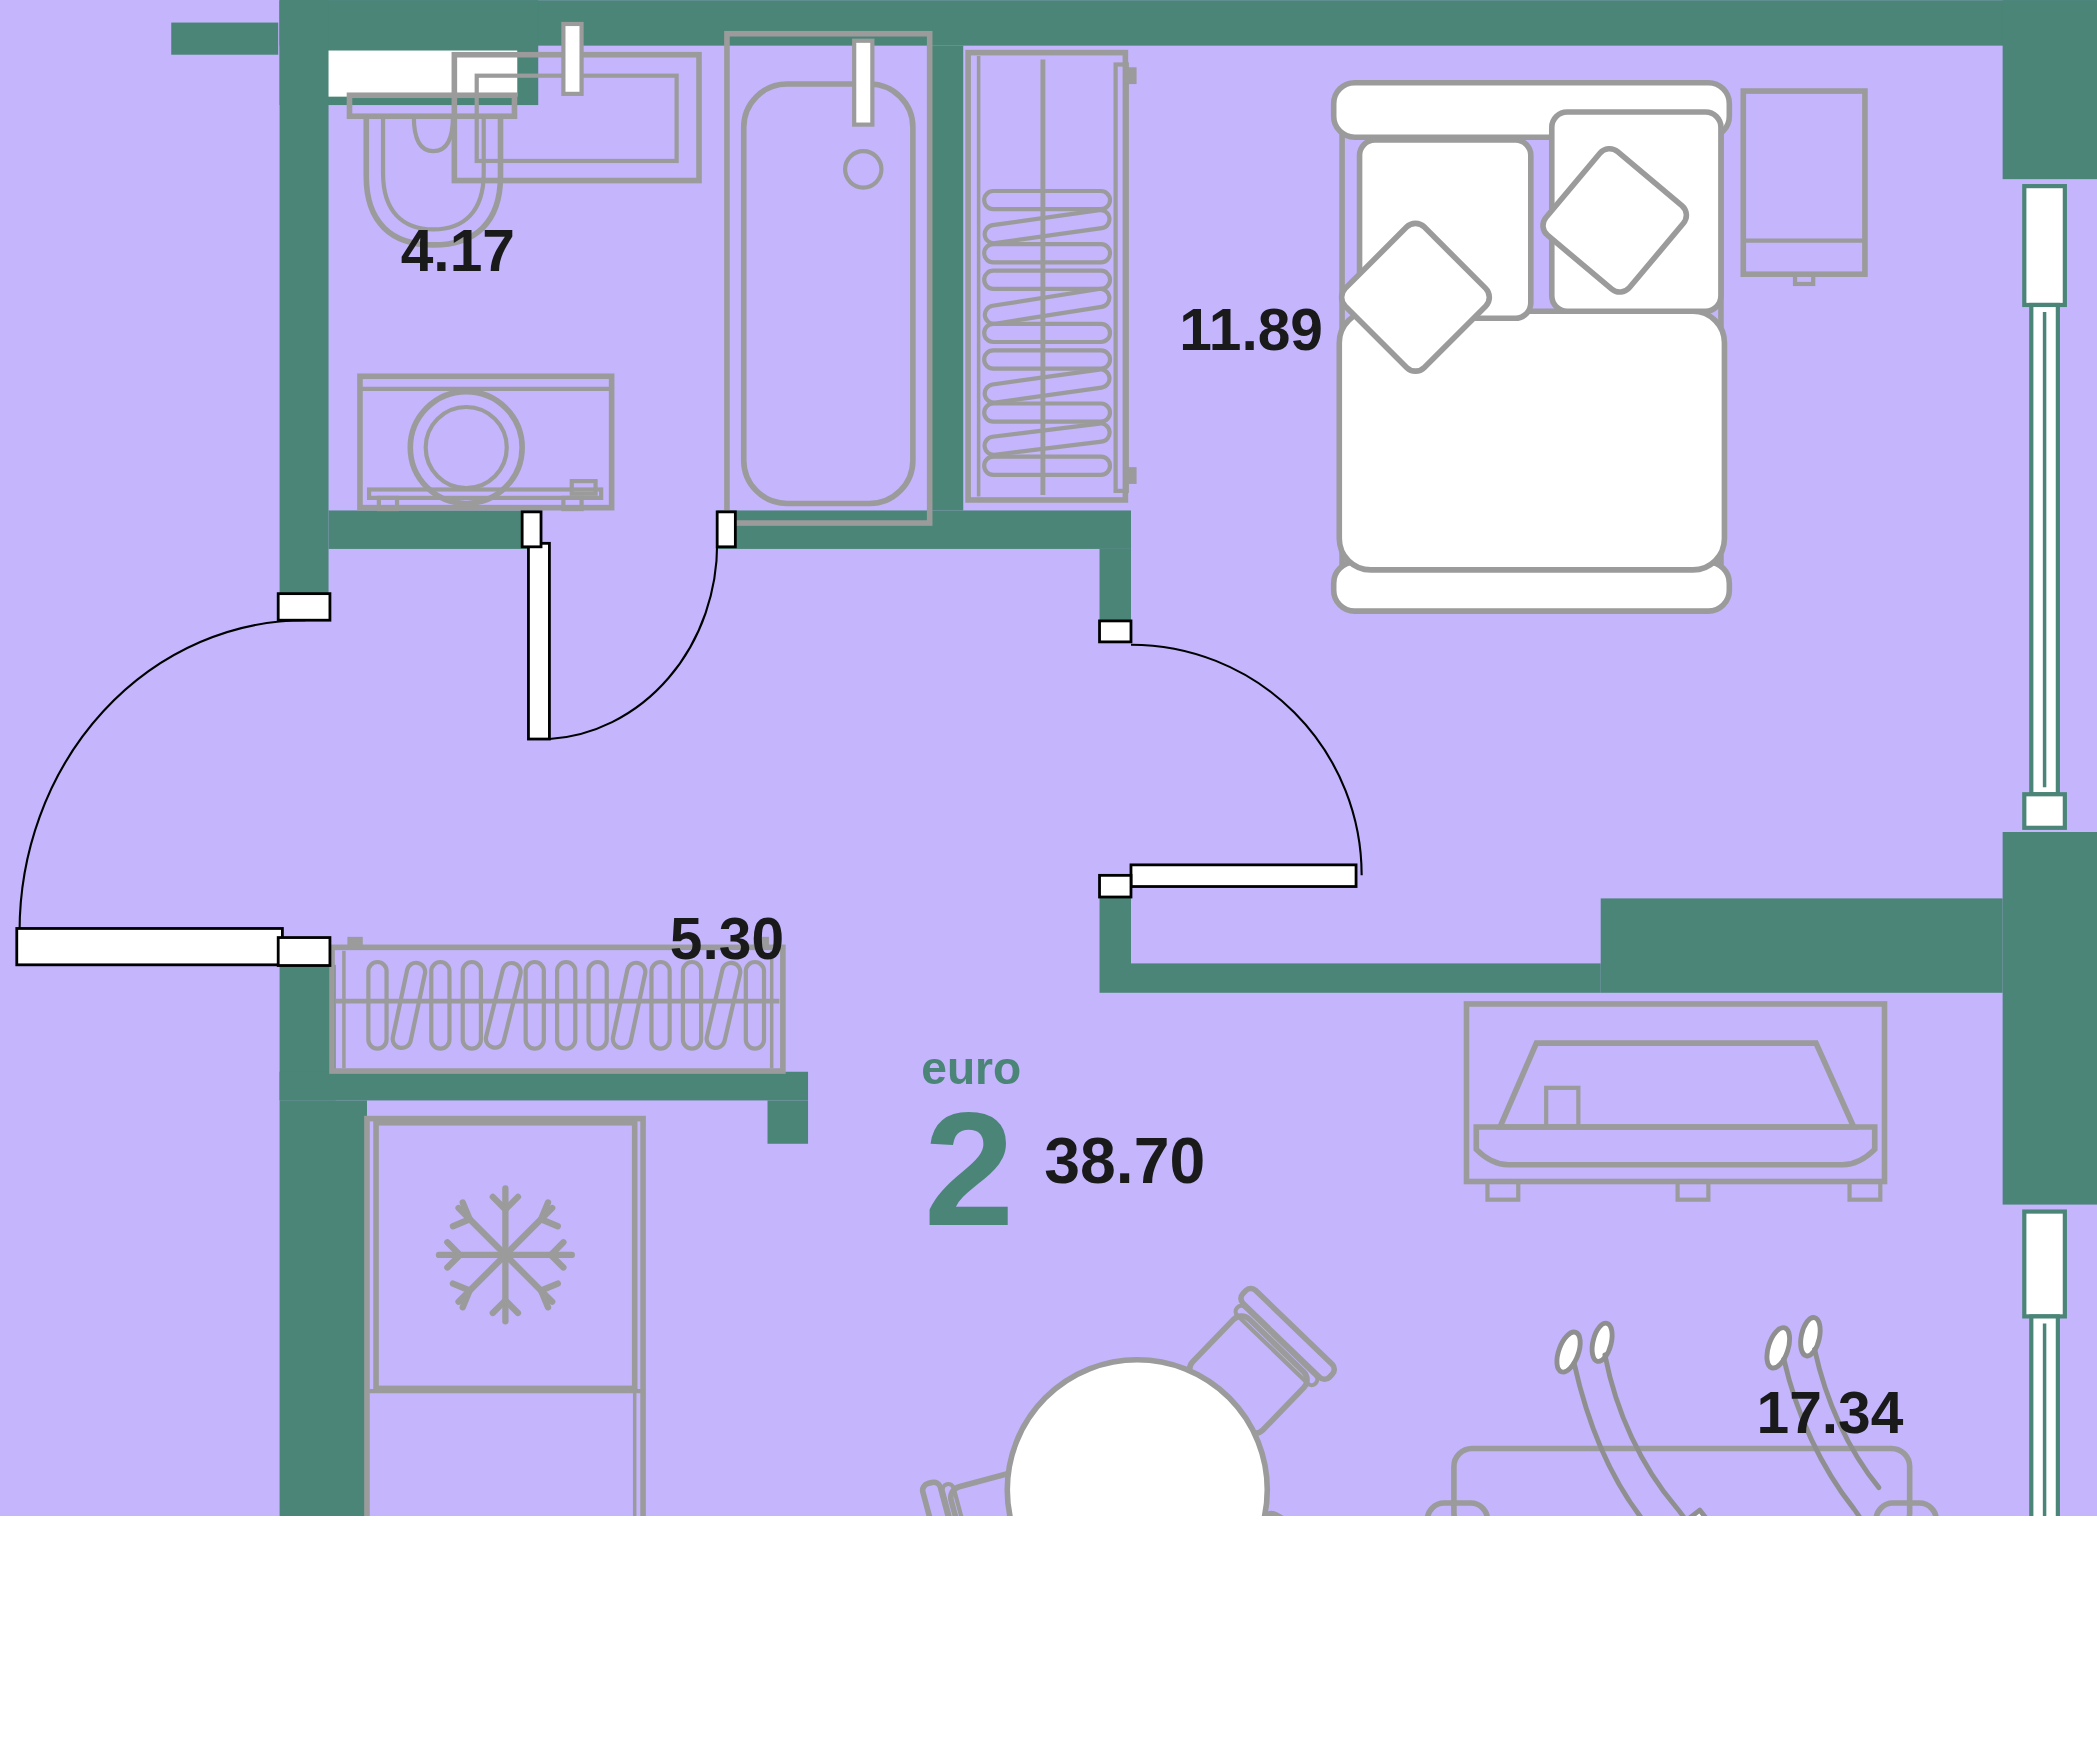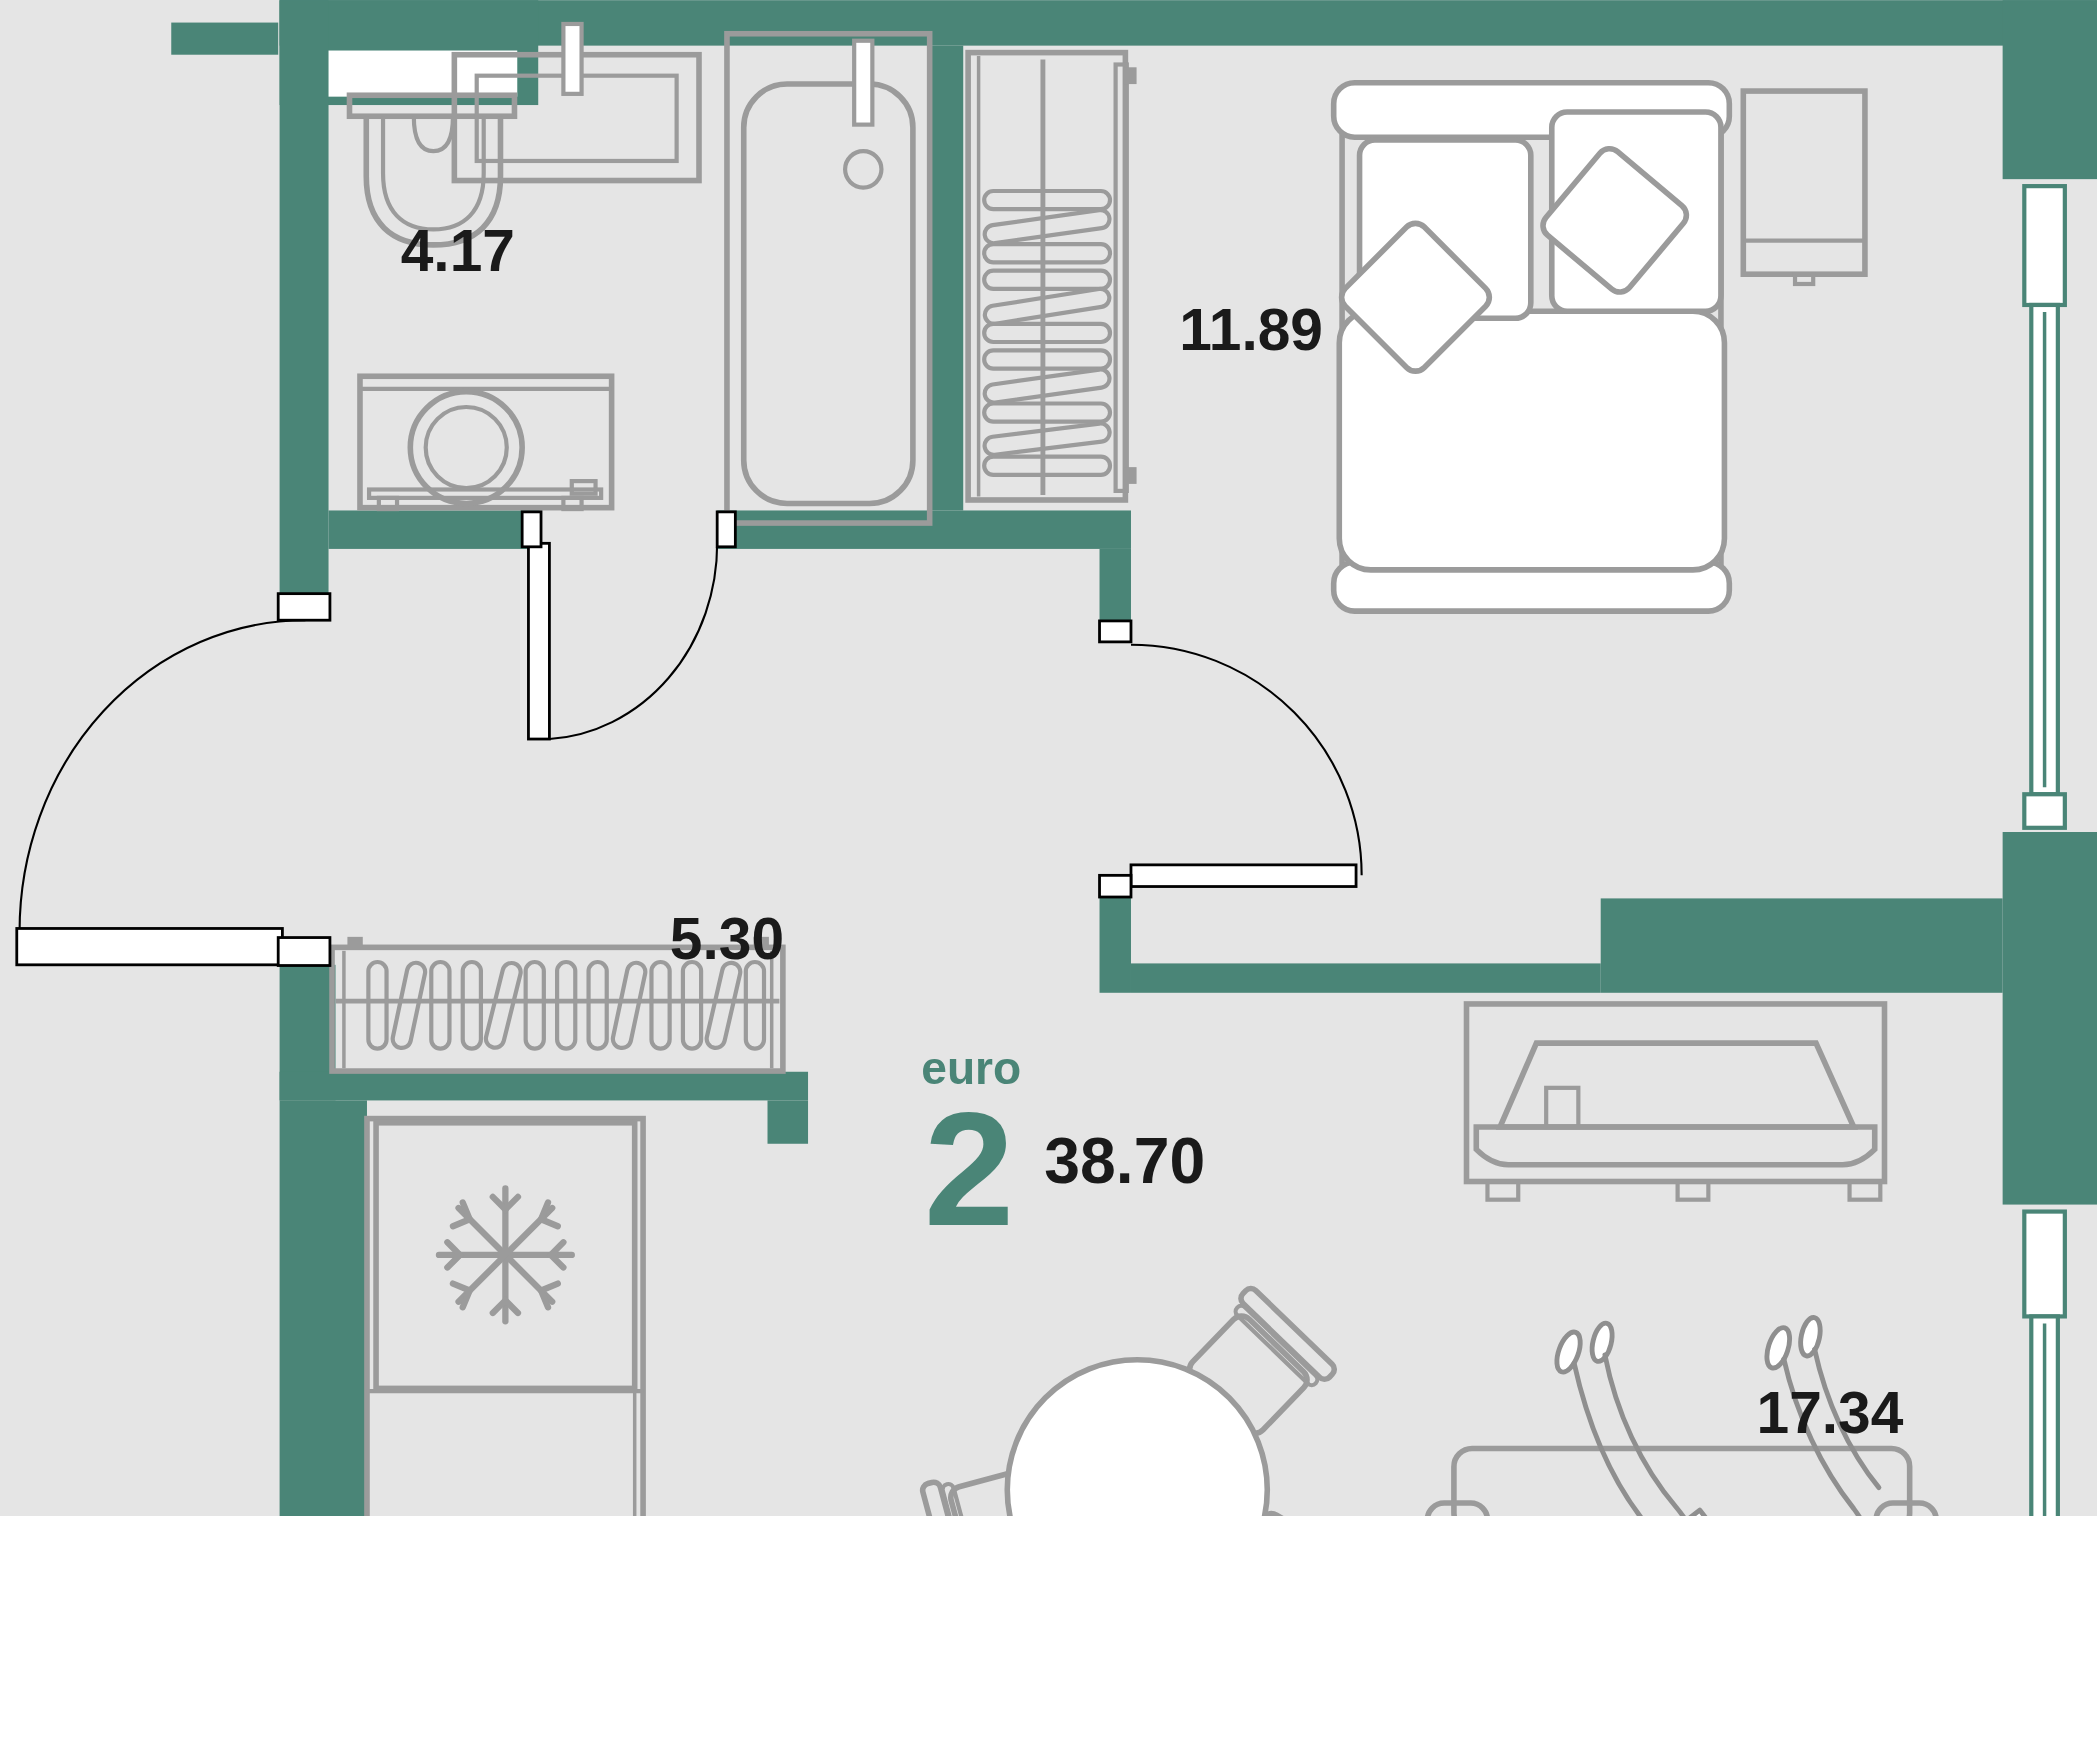--- a/index.html
+++ b/index.html
@@ -2,21 +2,21 @@
 <html style="--accent: #4A8577; --furn: #9B9B9B; --fig: #8F8F8F; --label: #1A1A1A;font-size:11.2px"><head>
 <meta charset="utf-8">
 <style>
   :root{
     --accent:#4A8577;
     --furn:#9B9B9B;
     --fig:#8F8F8F;
     --label:#1A1A1A;
   }
   html,body{margin:0;padding:0;background:#fff;}
-  #plan-canvas{position:relative;width:2097px;height:1516px;background:#e5e5e5;overflow:hidden;}
+  #plan-canvas{position:relative;width:2097px;height:1516px;background:#c4b5fd;overflow:hidden;}
   svg{display:block;}
   .wall{fill:var(--accent);stroke:none;}
   .cut{fill:#fff;stroke:none;}
   .furn{fill:none;stroke:var(--furn);stroke-width:8;}
   .furnw{fill:#fff;stroke:var(--furn);stroke-width:8;}
   .thin{stroke-width:6;}
   .win{fill:#fff;stroke:var(--accent);stroke-width:6;}
   .doorw{fill:#fff;stroke:#000;stroke-width:4;}
   .arc{fill:none;stroke:#000;stroke-width:3;}
   .fig{fill:none;stroke:var(--fig);stroke-width:7;stroke-linecap:round;stroke-linejoin:round;}

